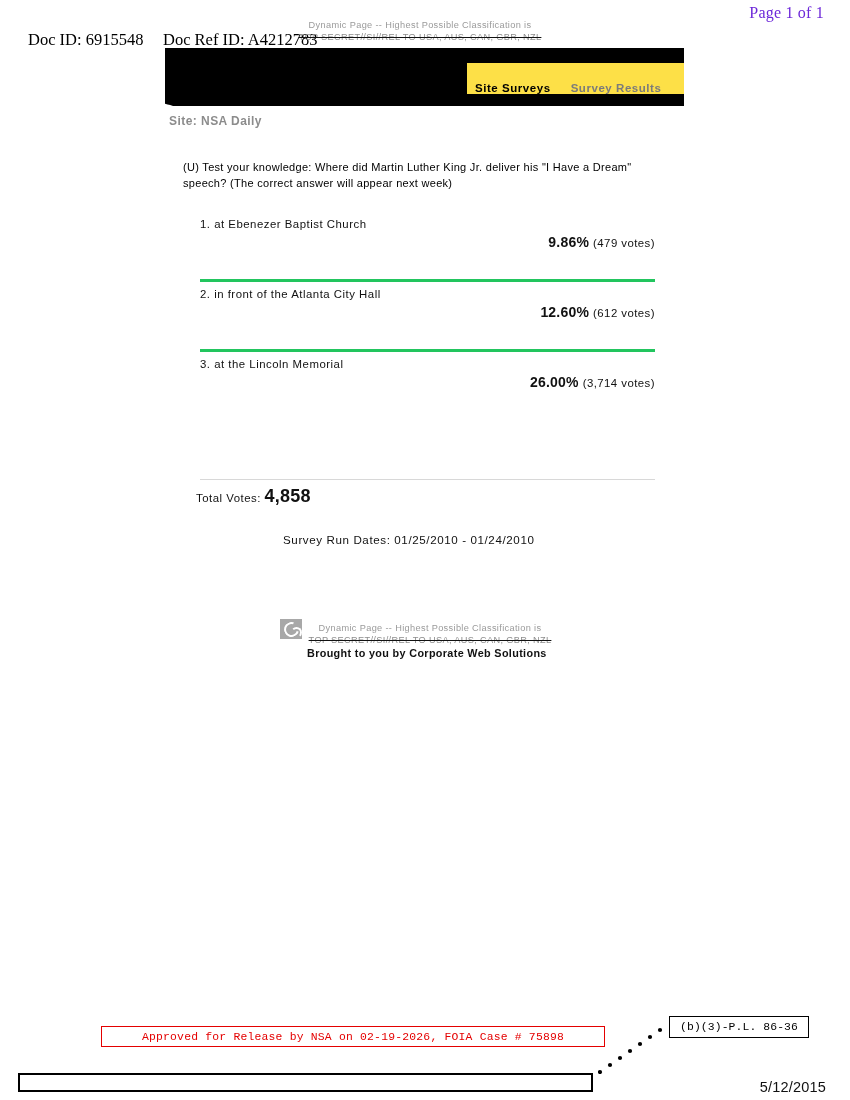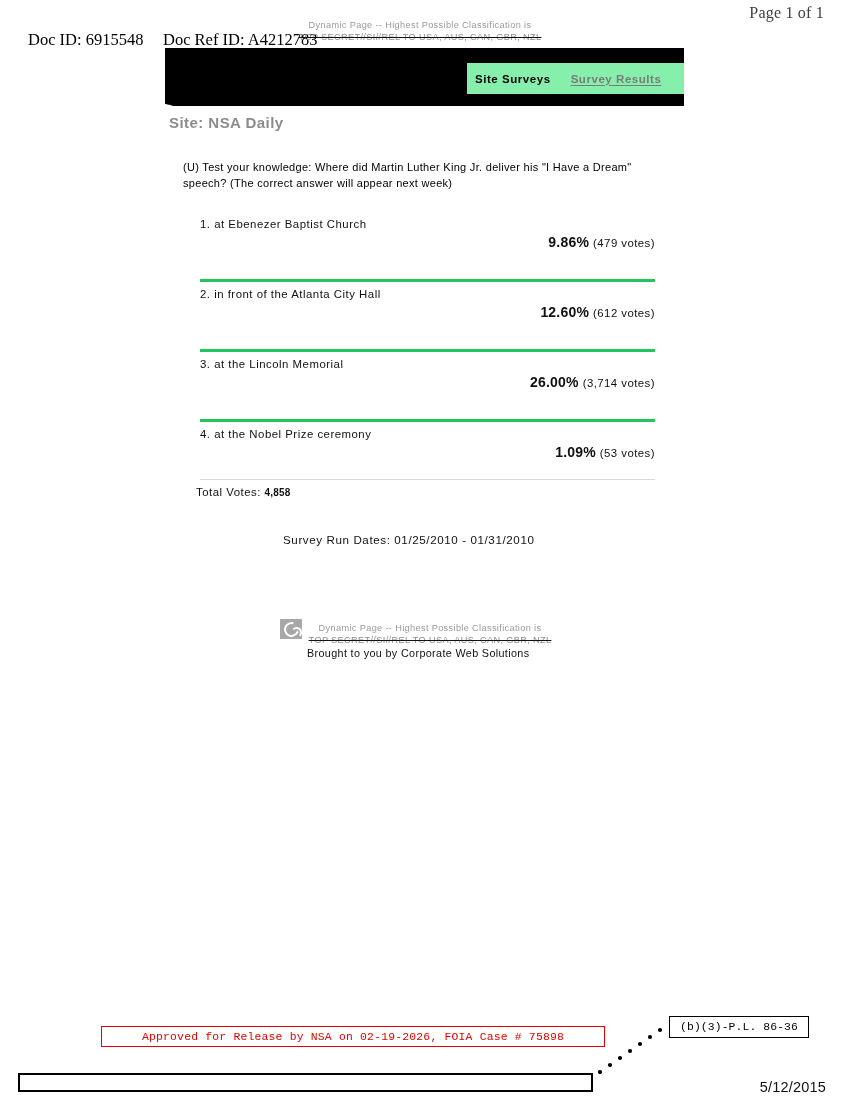--- a/index.html
+++ b/index.html
@@ -23,21 +23,21 @@
     height: 1100px;
   }
 
   
   .page-of {
     position: absolute;
     top: 4px;
     right: 26px;
     font-family: "Liberation Serif", serif;
     font-size: 16px;
-    color: #404040;
+    color: #6d28d9;
     letter-spacing: .2px;
     white-space: nowrap;
   }
   .doc-id {
     position: absolute;
     top: 30px;
     left: 28px;
     font-family: "Liberation Serif", serif;
     font-size: 16.5px;
     color: #000;
@@ -105,23 +105,23 @@
     height: 42px;
     background: #ffffff;
     border-top-right-radius: 92px 42px;
   }
   .mast-navrow {
     position: absolute;
     left: 302px;
     top: 15px;
     width: 217px;
     height: 31px;
-    background: #86efac;
+    background: #fde047;
     display: flex;
-    align-items: center;
+    align-items: flex-end;
     padding-left: 8px;
     box-sizing: border-box;
   }
   .nav-link {
     font-size: 11.5px;
     font-weight: bold;
     letter-spacing: .55px;
     white-space: nowrap;
   }
   .nav-link.active {
@@ -141,21 +141,21 @@
     width: 217px;
     height: 12px;
     background: #000;
   }
 
   
   .site-line {
     position: absolute;
     left: 169px;
     top: 114px;
-    font-size: 15px;
+    font-size: 12px;
     font-weight: bold;
     color: #8c8c8c;
     letter-spacing: .45px;
     white-space: nowrap;
   }
   .question {
     position: absolute;
     left: 183px;
     top: 160px;
     width: 492px;
@@ -214,21 +214,21 @@
   }
   .total-votes {
     position: absolute;
     left: 196px;
     top: 486px;
     font-size: 11.4px;
     color: #111;
     letter-spacing: .5px;
     white-space: nowrap;
   }
-  .total-votes b { font-size: 10px; letter-spacing: .2px; }
+  .total-votes b { font-size: 18px; letter-spacing: .2px; }
 
   .run-dates {
     position: absolute;
     left: 283px;
     top: 533px;
     font-size: 11.6px;
     color: #111;
     letter-spacing: .6px;
     white-space: nowrap;
   }
@@ -265,21 +265,21 @@
     position: absolute;
     left: 11px; top: 8px;
     width: 7px; height: 7px;
     border: 2.4px solid #fff;
     border-radius: 50%;
     border-left-color: transparent;
     border-bottom-color: transparent;
   }
   .credit-text {
     font-size: 10.8px;
-    font-weight: normal;
+    font-weight: bold;
     color: #111;
     letter-spacing: .35px;
     margin-top: 48px;
   }
   .classif-bottom {
     position: absolute;
     left: 285px;
     top: 623px;
     width: 290px;
     text-align: center;
@@ -414,39 +414,30 @@
     </div>
     <div class="poll-row">
       <div class="poll-answer">
         <span>3.</span>
         <span>at the Lincoln Memorial</span>
       </div>
       <div class="poll-result">
         <span class="poll-pct">26.00%</span><span class="poll-votes">(3,714 votes)</span>
       </div>
     </div>
-    <div class="poll-row">
-      <div class="poll-answer">
-        <span>4.</span>
-        <span>at the Nobel Prize ceremony</span>
-      </div>
-      <div class="poll-result">
-        <span class="poll-pct">1.09%</span><span class="poll-votes">(53 votes)</span>
-      </div>
-    </div>
   </div>
 
   <div class="poll-footer-rule"></div>
 
   <div class="total-votes">
     <span>Total Votes:</span>
     <b>4,858</b>
   </div>
 
-  <div class="run-dates">Survey Run Dates: 01/25/2010 - 01/31/2010</div>
+  <div class="run-dates">Survey Run Dates: 01/25/2010 - 01/24/2010</div>
 
   <div class="credit">
     <span class="credit-logo"></span>
     <span class="credit-text">Brought to you by Corporate Web Solutions</span>
   </div>
 
   <div class="classif-bottom">
     <div class="line1">Dynamic Page -- Highest Possible Classification is</div>
     <div class="line2">TOP SECRET//SI//REL TO USA, AUS, CAN, GBR, NZL</div>
   </div>

